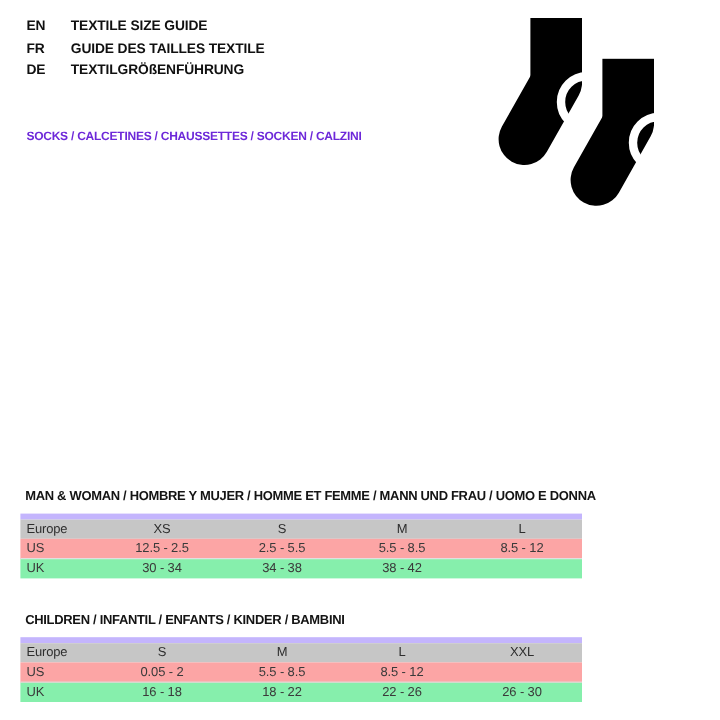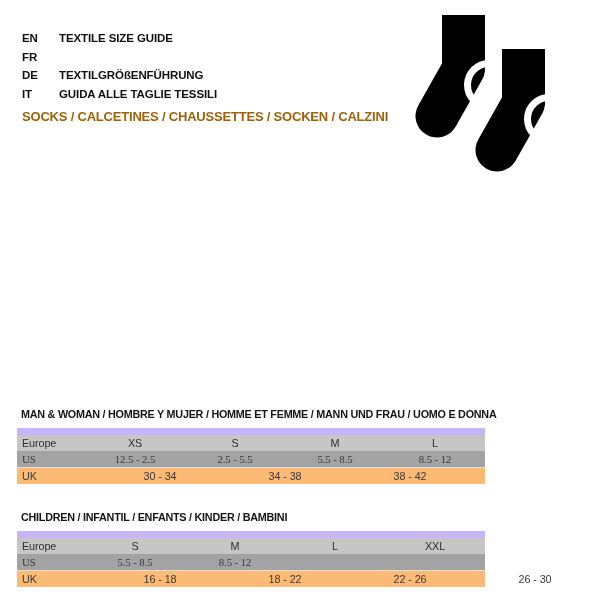--- a/index.html
+++ b/index.html
@@ -6,88 +6,85 @@
   body {
     width:600px; height:600px;
     background:#ffffff;
     font-family:"Liberation Sans", sans-serif;
     position:relative;
     overflow:hidden;
     color:#111;
   }
 
   
-  .langs { position:absolute; left:22px; top:29px; }
+  .langs { position:absolute; left:22px; top:13px; }
   .lang-row {
     display:flex; align-items:center;
     height:18.5px;
     font-weight:bold; font-size:11.5px;
     letter-spacing:-0.1px;
     color:#101010;
   }
   .lang-code { width:37px; flex:0 0 37px; }
 
   
   .category {
     position:absolute; left:22px; top:109px;
-    font-weight:bold; font-size:13px;
+    font-weight:bold; font-size:10px;
     letter-spacing:-0.2px;
-    color:#a16207;
+    color:#6d28d9;
     white-space:nowrap;
   }
 
   
   .socks { position:absolute; left:410px; top:15px; }
 
   
   .size-section { position:absolute; left:17px; width:468px; }
   .sec1 { top:408px; }
   .sec2 { top:511px; }
   .sec-title {
     font-weight:bold; font-size:10.8px; line-height:13px;
     letter-spacing:-0.25px;
     color:#141414;
     padding-left:4px;
     white-space:nowrap;
   }
-  .size-table { margin-top:7px; border-top:7px solid #c4b5fd; }
+  .size-table { margin-top:7px; border-top:5px solid #c4b5fd; }
   .trow {
     display:grid;
     grid-template-columns:68px 100px 100px 100px 100px;
   }
   .trow > div {
     display:flex; align-items:center; justify-content:center;
     font-size:10.8px; color:#3a3a3a;
     letter-spacing:-0.1px;
     overflow:hidden; white-space:nowrap;
   }
   .trow > div:first-child { justify-content:flex-start; padding-left:5px; }
   .thead { background:#c6c6c6; height:16px; }
   .thead > div { color:#2e2e2e; }
-  .r-us { height:17px; background:#a3a3a3; border-bottom:1px solid #e0e0e0; box-sizing:border-box;font-family:Liberation Serif, serif; }
-  .r-uk { height:16px; background:#fdba74;gap:25px; }
+  .r-us { height:17px; background:#fca5a5; border-bottom:1px solid #e0e0e0; box-sizing:border-box; }
+  .r-uk { height:16px; background:#86efac; }
 </style>
 </head>
 <body>
 
 <div class="langs">
   <div class="lang-row">
     <span class="lang-code">EN</span>
     <span class="lang-label">TEXTILE SIZE GUIDE</span>
   </div>
   <div class="lang-row">
     <span class="lang-code">FR</span>
+    <span class="lang-label">GUIDE DES TAILLES TEXTILE</span>
   </div>
   <div class="lang-row">
     <span class="lang-code">DE</span>
     <span class="lang-label">TEXTILGRÖßENFÜHRUNG</span>
-  </div>
-  <div class="lang-row">
-    <span class="lang-code">IT</span>
-    <span class="lang-label">GUIDA ALLE TAGLIE TESSILI</span>
   </div>
 </div>
 
 <div class="category">SOCKS / CALCETINES / CHAUSSETTES / SOCKEN / CALZINI</div>
 
 <svg class="socks" width="170" height="160" viewBox="0 0 170 160" xmlns="http://www.w3.org/2000/svg">
   <defs>
     <g id="sockBody">
       <rect x="32" y="0" width="43" height="56" stroke="none"></rect>
       <path d="M53.5,54 L27,101" fill="none" stroke-linecap="round"></path>
@@ -138,20 +135,21 @@
   <div class="size-table">
     <div class="trow thead">
       <div>Europe</div>
       <div>S</div>
       <div>M</div>
       <div>L</div>
       <div>XXL</div>
     </div>
     <div class="trow r-us">
       <div>US</div>
+      <div>0.05 - 2</div>
       <div>5.5 - 8.5</div>
       <div>8.5 - 12</div>
     </div>
     <div class="trow r-uk">
       <div>UK</div>
       <div>16 - 18</div>
       <div>18 - 22</div>
       <div>22 - 26</div>
       <div>26 - 30</div>
     </div>

